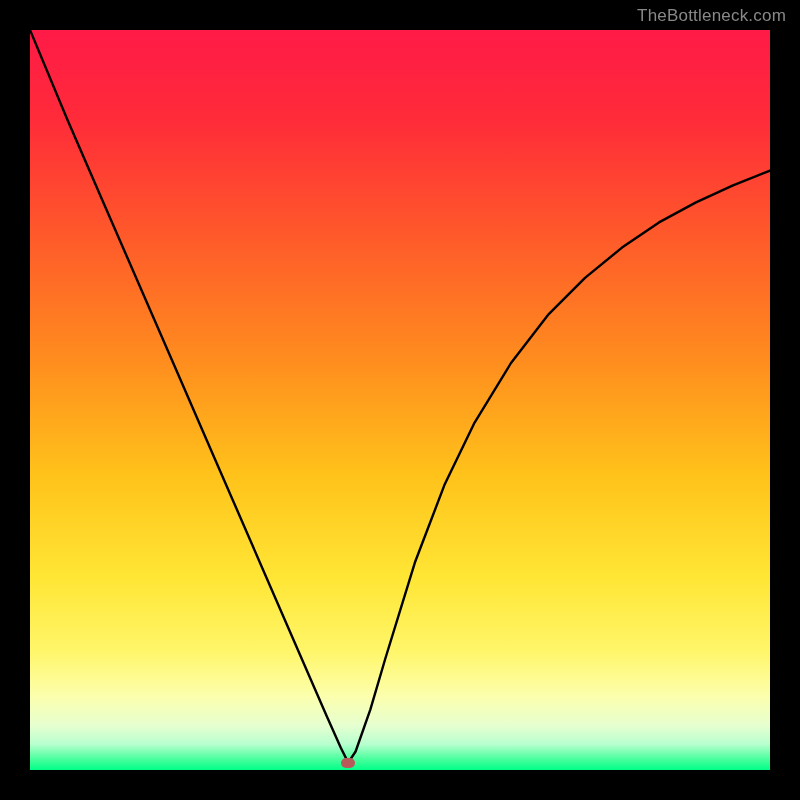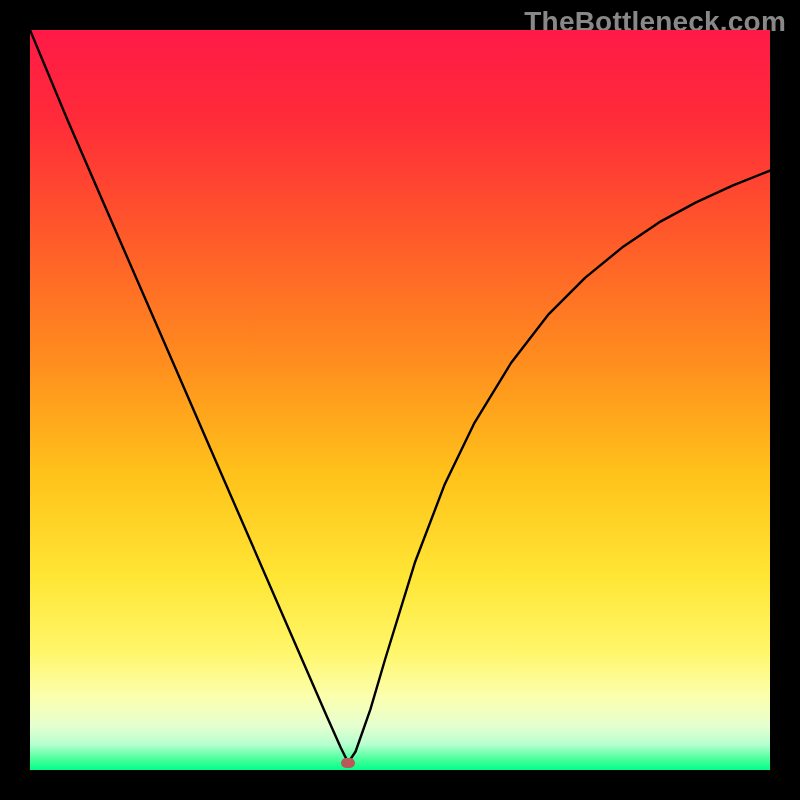--- a/index.html
+++ b/index.html
@@ -24,22 +24,22 @@
     left: 0;
     top: 0;
     width: 740px;
     height: 740px;
   }
   .watermark {
     position: absolute;
     top: 6px;
     right: 14px;
     color: #888;
-    font-size: 28px;
-    font-weight: 700;
+    font-size: 17px;
+    font-weight: 400;
     letter-spacing: 0.2px;
   }
   svg.curve {
     position: absolute;
     left: 0;
     top: 0;
     width: 740px;
     height: 740px;
   }
   .dot {

